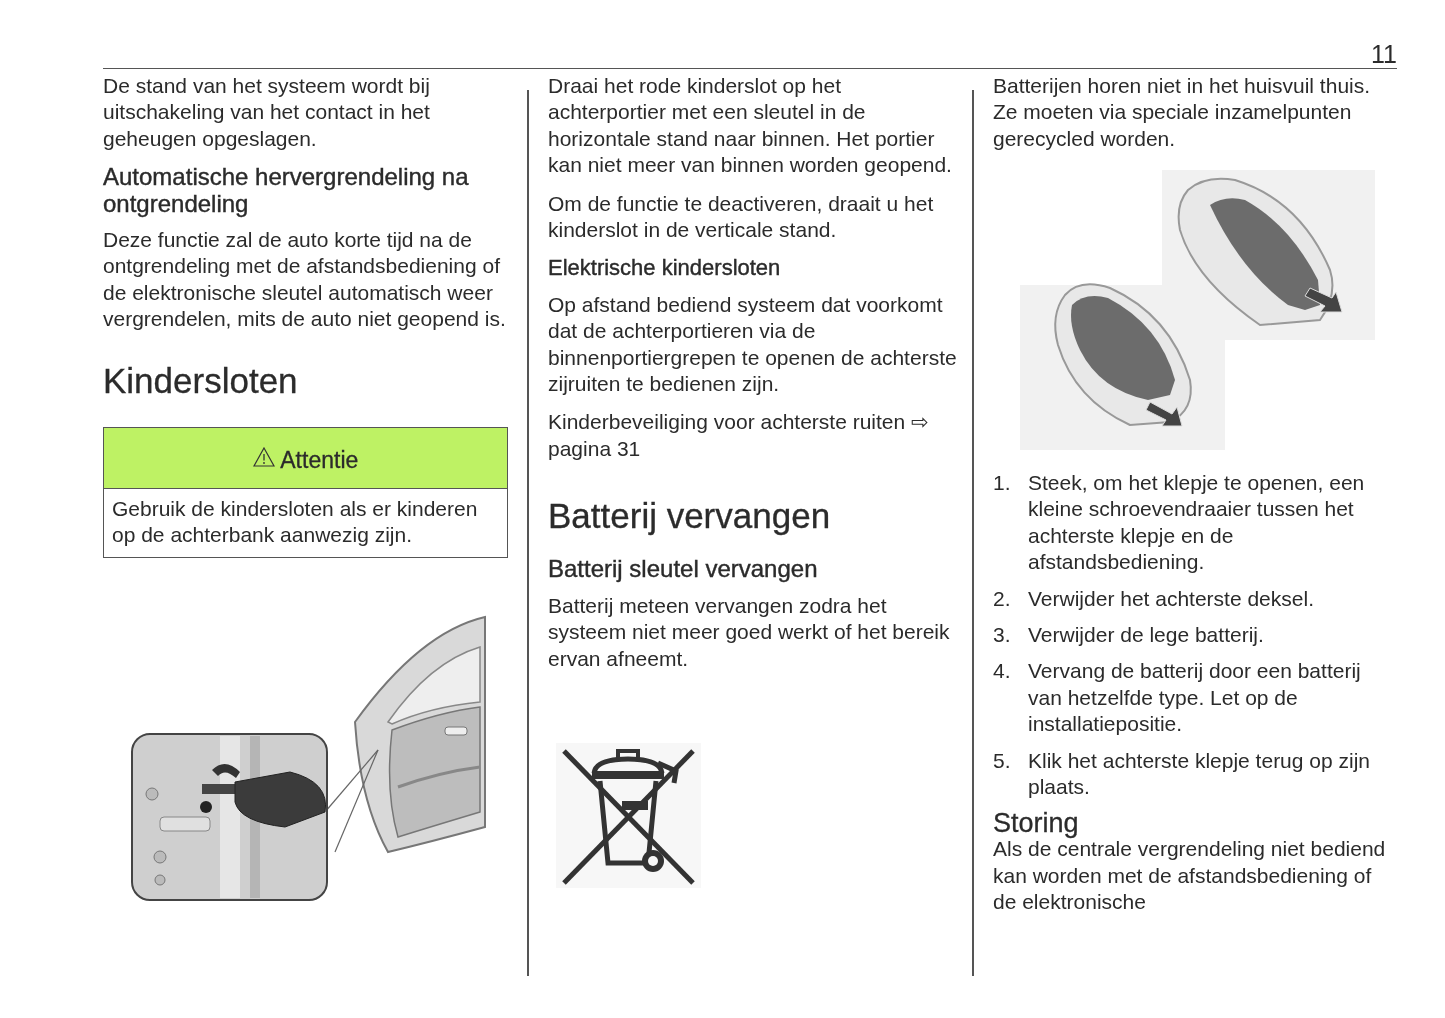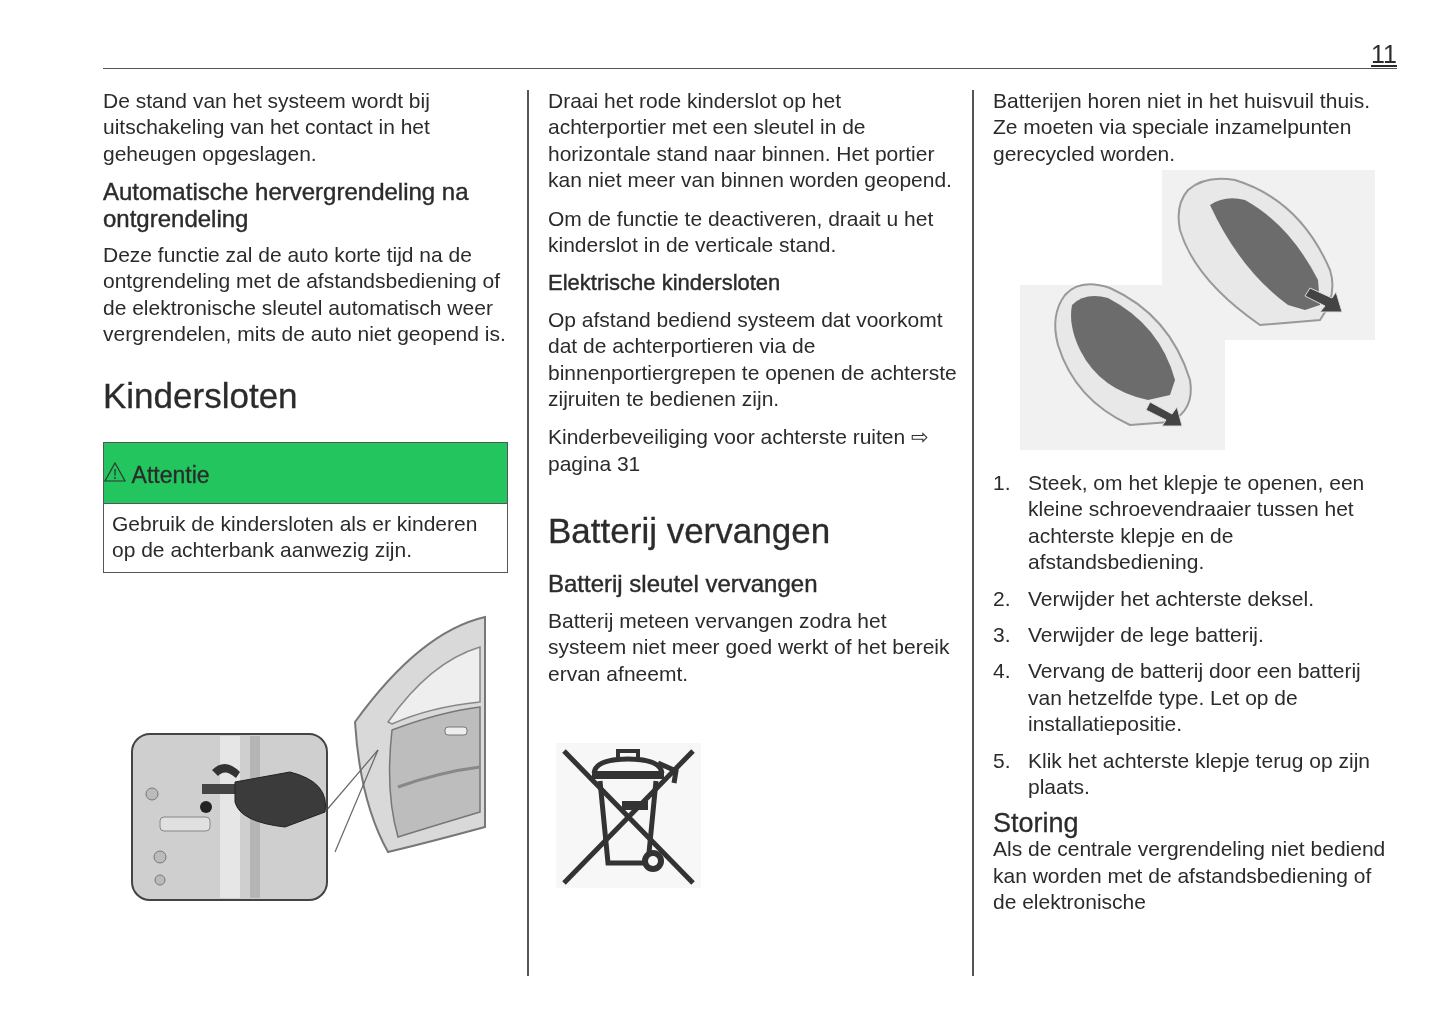--- a/index.html
+++ b/index.html
@@ -1,32 +1,32 @@
 <!DOCTYPE html>
 <html><head>
 <meta charset="utf-8">
 <style>
   html, body { margin: 0; padding: 0; background: #ffffff; }
   body { width: 1445px; height: 1018px; position: relative; overflow: hidden;
          font-family: "Liberation Sans", sans-serif; color: #2b2b2b; }
   .header { position: absolute; left: 103px; top: 38px; width: 1294px; height: 30px;
             border-bottom: 1.5px solid #555; }
   .header .title { position: absolute; right: 133px; top: 2px; font-size: 25px; color: #2b2b2b; }
-  .header .pageno { position: absolute; right: 0px; top: 2px; font-size: 25px; color: #2b2b2b; text-decoration: underline; }
-  .col { position: absolute; top: 88px; font-size: 21px; line-height: 26.4px; }
+  .header .pageno { position: absolute; right: 0px; top: 2px; font-size: 25px; color: #2b2b2b; }
+  .col { position: absolute; top: 73px; font-size: 21px; line-height: 26.4px; }
   .col1 { left: 103px; width: 405px; }
   .col2 { left: 548px; width: 410px; }
   .col3 { left: 993px; width: 400px; }
   .vline { position: absolute; top: 90px; width: 1.5px; height: 886px; background: #555; }
   p { margin: 0 0 12px 0; }
   .subhead { font-weight: normal; margin: 0 0 10px 0; font-size: 24px; line-height: 26.4px;
              -webkit-text-stroke: 0.4px #2b2b2b; }
   .h1 { font-size: 35px; line-height: 40px; margin: 28px 0 26px 0; font-weight: normal; -webkit-text-stroke: 0.3px #2b2b2b; }
   .warn { border: 1.5px solid #555; margin-top: 0px; }
-  .warn .whead { background: #22c55e; border-bottom: 1.5px solid #555; 
+  .warn .whead { background: #bef264; border-bottom: 1.5px solid #555; text-align: center;
                  height: 60px; line-height: 62px; font-size: 23px; -webkit-text-stroke: 0.3px #2b2b2b; }
   .warn .wbody { padding: 7px 8px 9px 8px; }
   .fig { position: absolute; }
   ol { margin: 0; padding: 0; list-style: none; }
   ol li { position: relative; padding-left: 35px; margin-bottom: 10px; }
   ol li .num { position: absolute; left: 0; top: 0; }
   .storing { font-size: 27px; line-height: 26px; margin: 4px 0 0 0; -webkit-text-stroke: 0.3px #2b2b2b; }
 </style>
 </head>
 <body>

